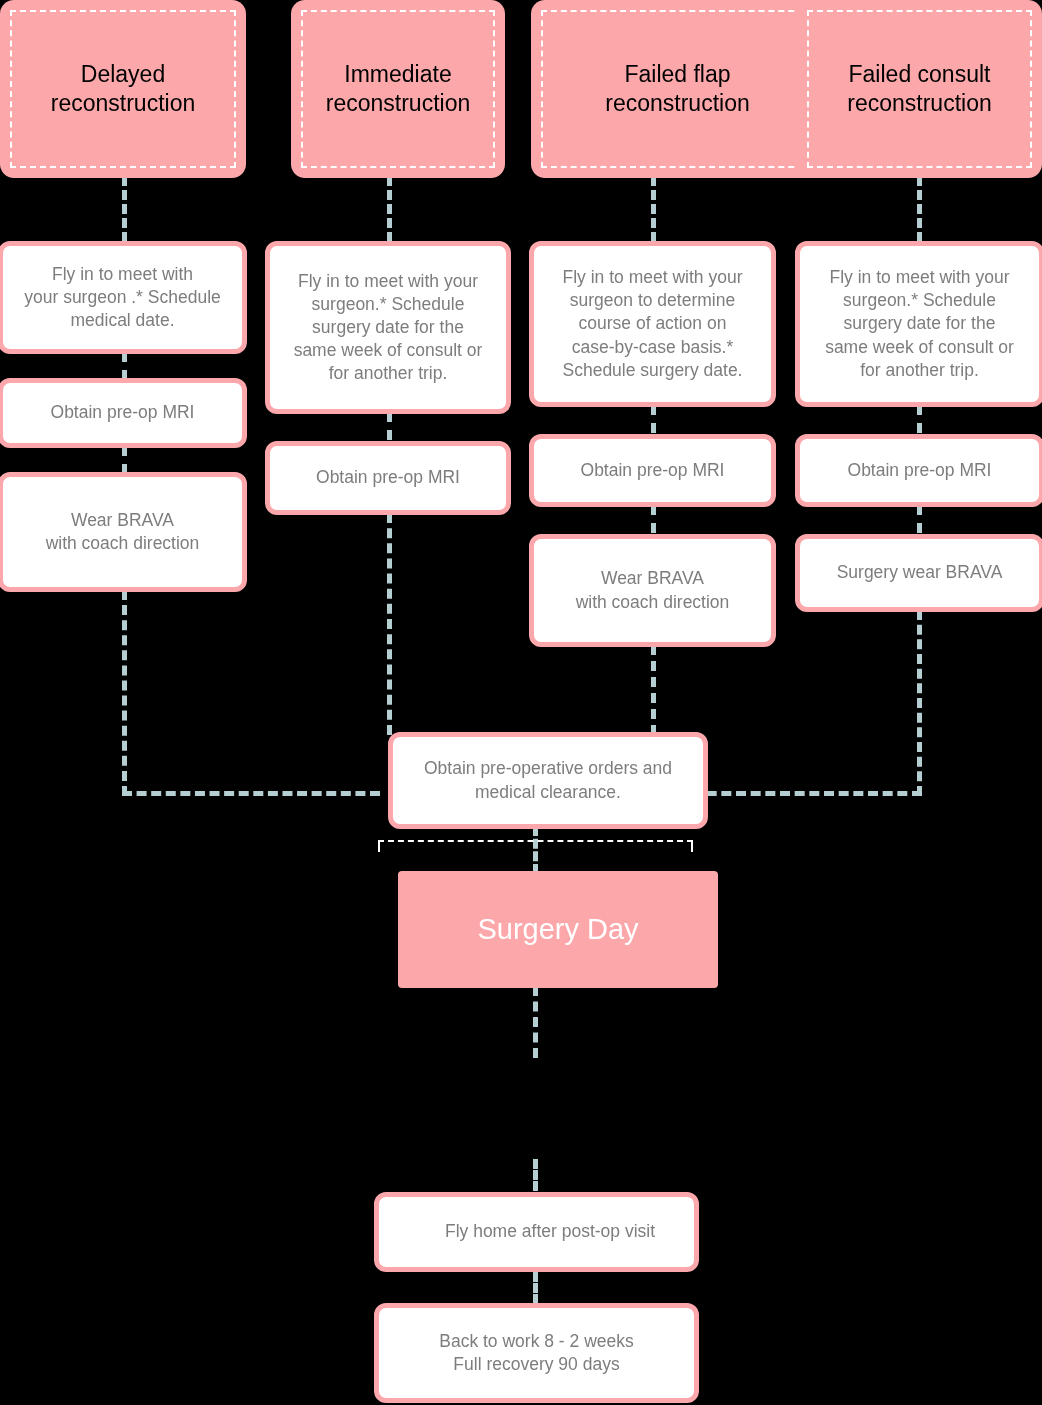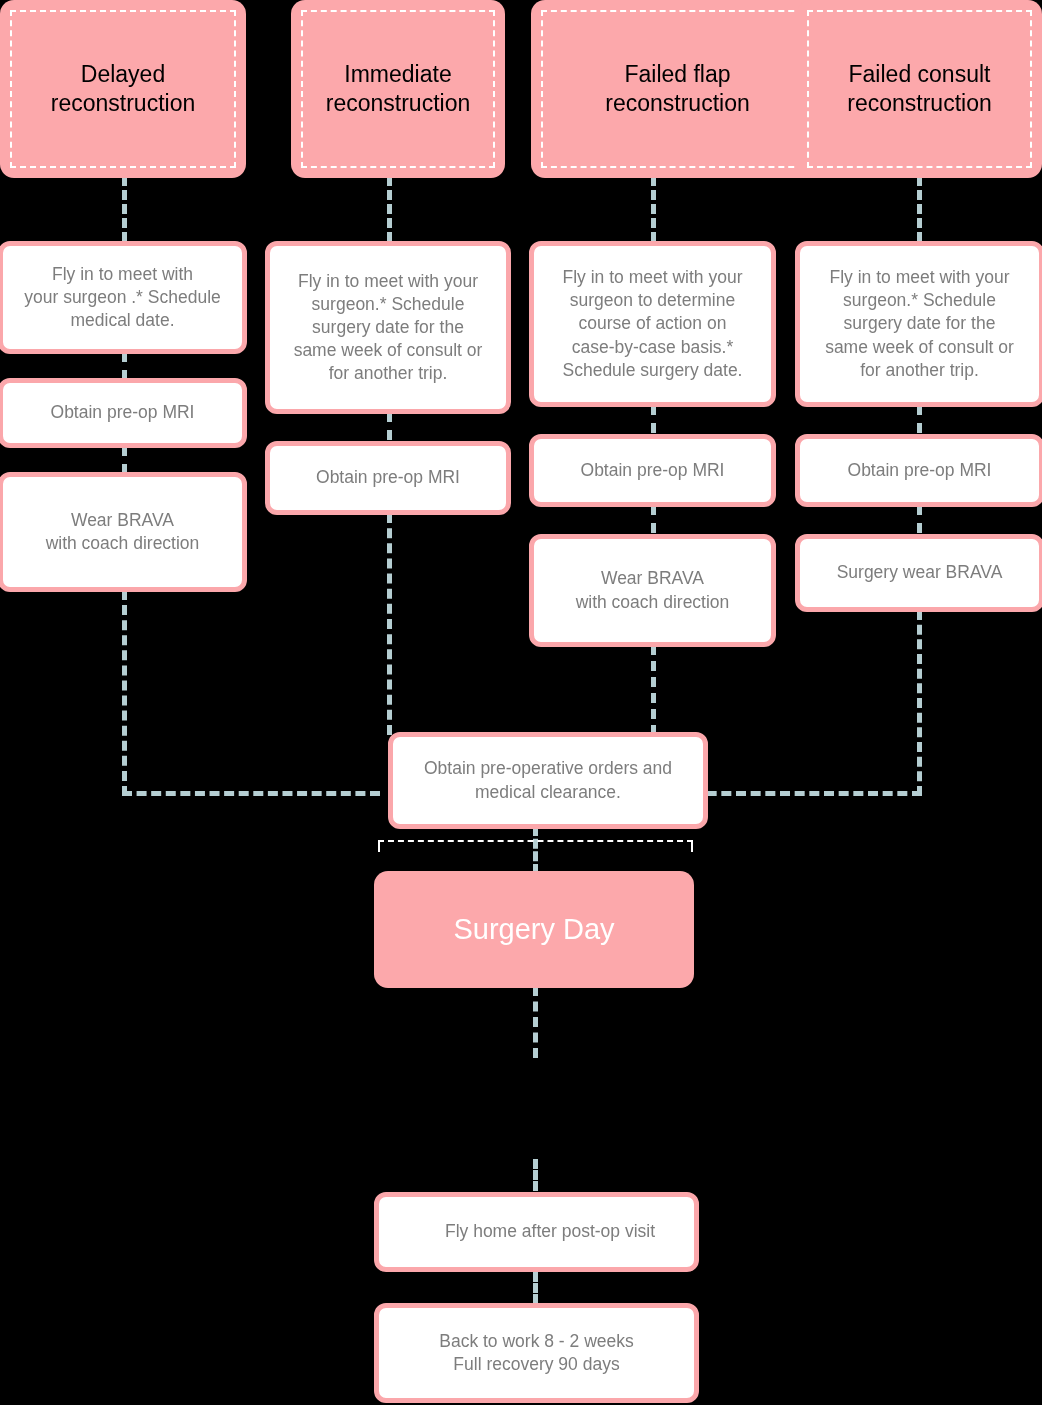--- a/index.html
+++ b/index.html
@@ -81,23 +81,24 @@
   .header-block .htext {
     position: relative;
     z-index: 1;
     width: 100%;
     padding: 0 8px;
   }
 
   
   .surgery-block {
     background: #fca8ab;
-    border-radius: 14px;
+    border-radius: 4px;
     color: #ffffff;
     font-size: 29px;
+    margin-left: 24px;
   }
 
   .multiline { white-space: pre-line; }
 </style>
 </head>
 <body>
 
 <div id="canvas">
 
   <div class="conn v" style="left:122px; top:176px; height:66px;"></div>

